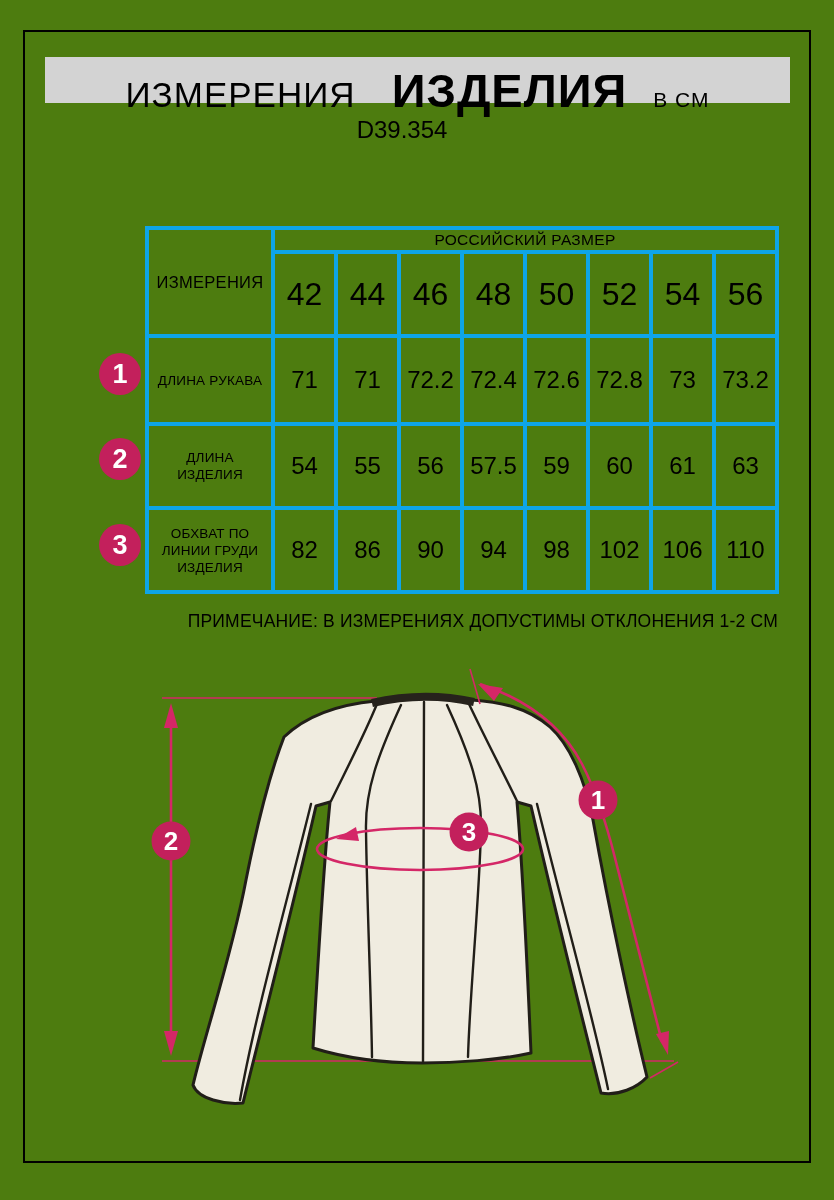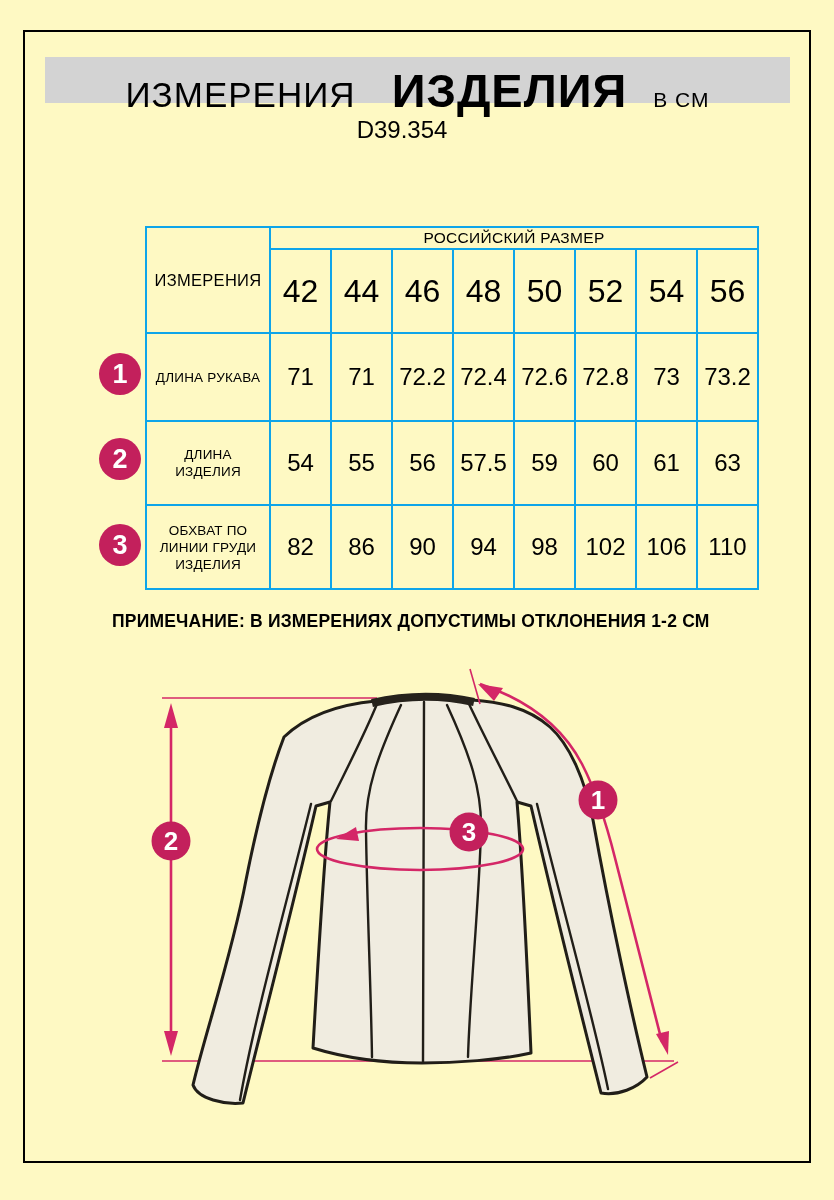--- a/index.html
+++ b/index.html
@@ -1,42 +1,42 @@
 <!DOCTYPE html>
 <html><head>
 <meta charset="utf-8">
 <style>
   html,body{margin:0;padding:0;background:#fff;}
-  .page{position:relative;width:834px;height:1200px;background:#fef9c3;overflow:hidden;
+  .page{position:relative;width:834px;height:1200px;background:#4d7c0f;overflow:hidden;
         font-family:"Liberation Sans", sans-serif;color:#000;}
   .frame{position:absolute;left:23px;top:30px;width:784px;height:1129px;border:2px solid #000;}
   .band{position:absolute;left:45px;top:57px;width:745px;height:46px;background:#d3d3d3;
         display:flex;align-items:baseline;justify-content:center;padding-top:6px;box-sizing:border-box;}
   .band .t1{font-size:35px;font-weight:400;letter-spacing:1px;}
   .band .t2{font-size:47px;font-weight:700;letter-spacing:1px;margin-left:36px;}
   .band .t3{font-size:21px;font-weight:400;margin-left:26px;letter-spacing:1px;}
   .code{position:absolute;left:0;top:116px;width:804px;text-align:center;font-size:24px;}
   .desc{position:absolute;left:0;top:146px;width:834px;text-align:center;font-size:19.5px;line-height:26.5px;}
   table.sizes{position:absolute;left:145px;top:226px;border-collapse:collapse;table-layout:fixed;}
-  table.sizes th, table.sizes td{border:2px solid #0ea5e9;padding:0;text-align:center;vertical-align:middle;font-weight:400;}
+  table.sizes th, table.sizes td{border:4px solid #0ea5e9;padding:0;text-align:center;vertical-align:middle;font-weight:400;}
   .col-label{width:122px;}
   .col-size{width:59px;}
   .rus-head{height:20px;font-size:15.5px;letter-spacing:0.3px;}
   .meas-head{font-size:16.5px;letter-spacing:0.3px;}
   .size-row{height:84px;}
   .size-cell{font-size:32px;font-weight:normal;margin-top:32px;}
   .r1{height:88px;padding-left:39px;} .r2{height:84px;} .r3{height:84px;}
   .rowlab{font-size:13.5px;line-height:17px;padding:0 6px !important;letter-spacing:0.2px;}
   .val{font-size:24px;}
   .badge{position:absolute;width:42px;height:42px;border-radius:50%;background:#c3205c;
          color:#fff;display:flex;align-items:center;justify-content:center;
          font-size:27px;font-weight:700;}
   .b1{left:99px;top:353px;} .b2{left:99px;top:438px;} .b3{left:99px;top:524px;}
-  .note{position:absolute;left:112px;top:611px;width:666px;text-align:left;
-        font-size:17.5px;font-weight:700;letter-spacing:0.2px;}
+  .note{position:absolute;left:112px;top:611px;width:666px;text-align:right;
+        font-size:17.5px;font-weight:400;letter-spacing:0.2px;}
   .diagram{position:absolute;left:0;top:640px;width:834px;height:560px;}
 </style>
 </head>
 <body>
 
 <div class="page">
   <div class="frame"></div>
 
   <div class="band">
     <span class="t1">ИЗМЕРЕНИЯ</span>

